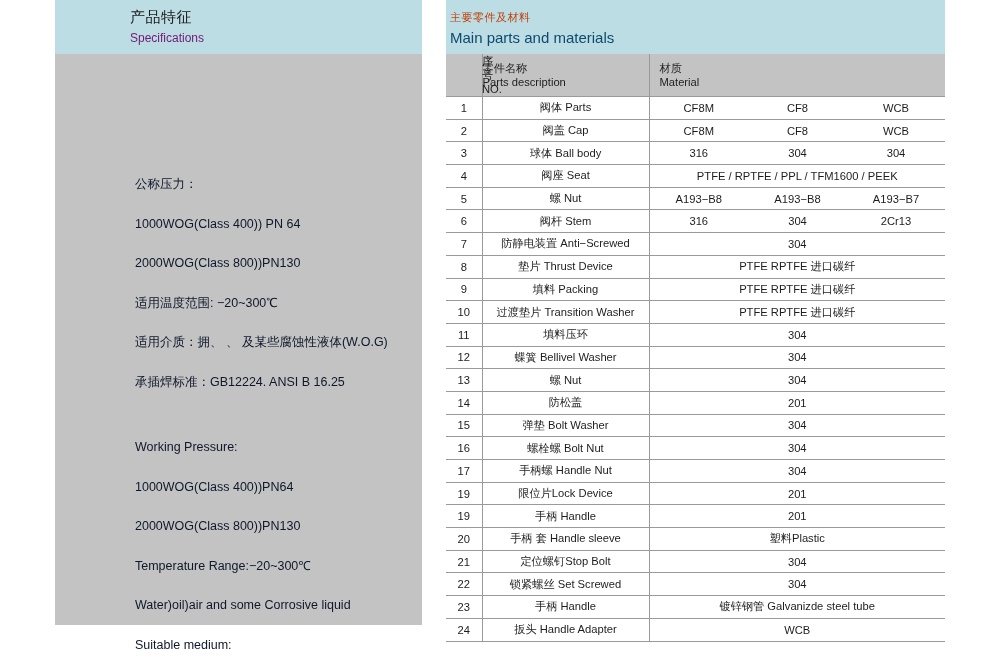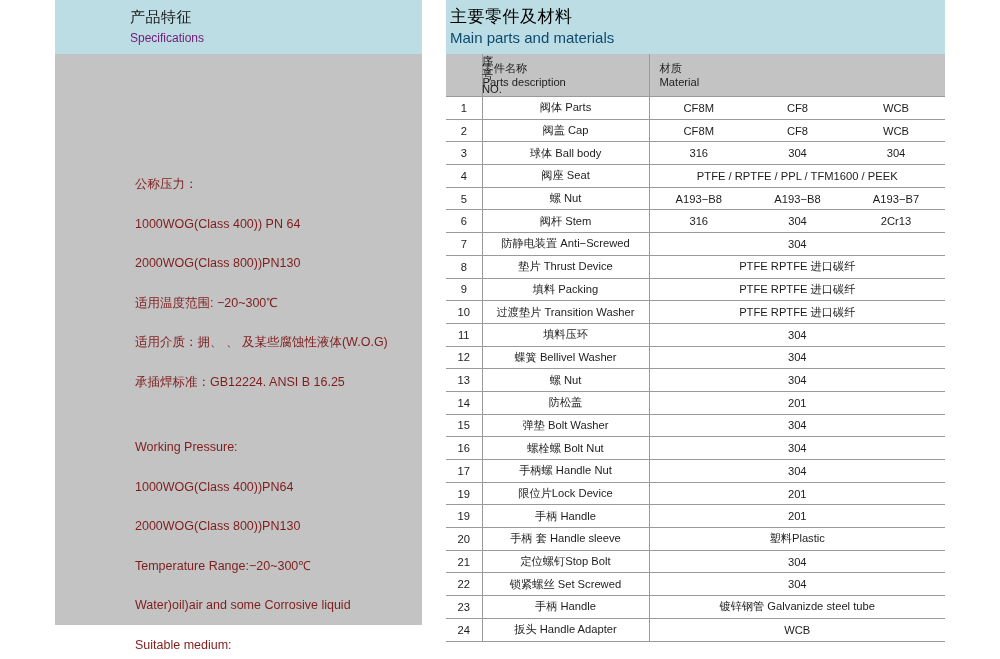--- a/index.html
+++ b/index.html
@@ -53,21 +53,21 @@
     position: relative;
   }
   .left-body .lines {
     position: absolute;
     left: 80px;
     top: 122px;
     right: 10px;
   }
   .left-body .line {
     font-size: 12.5px;
-    color: #7f1d1d;
+    color: #0f172a;
     margin-bottom: 23.5px;
     line-height: 16px;
     white-space: nowrap;
   }
   .left-body .gap {
     height: 26px;
   }
 
   
   .right-panel {
@@ -76,22 +76,22 @@
     top: 0px;
     width: 499px;
   }
   .right-header {
     background: #bcdde4;
     height: 54px;
     padding: 6px 0 0 4px;
     box-sizing: border-box;
   }
   .right-header .cn {
-    font-size: 17px;
-    color: #000000;
+    font-size: 11px;
+    color: #c2410c;
     line-height: 22px;
     letter-spacing: 0.5px;
   }
   .right-header .en {
     font-size: 15px;
     color: #0c4a6e;
     line-height: 20px;
   }
 
   table.parts {

